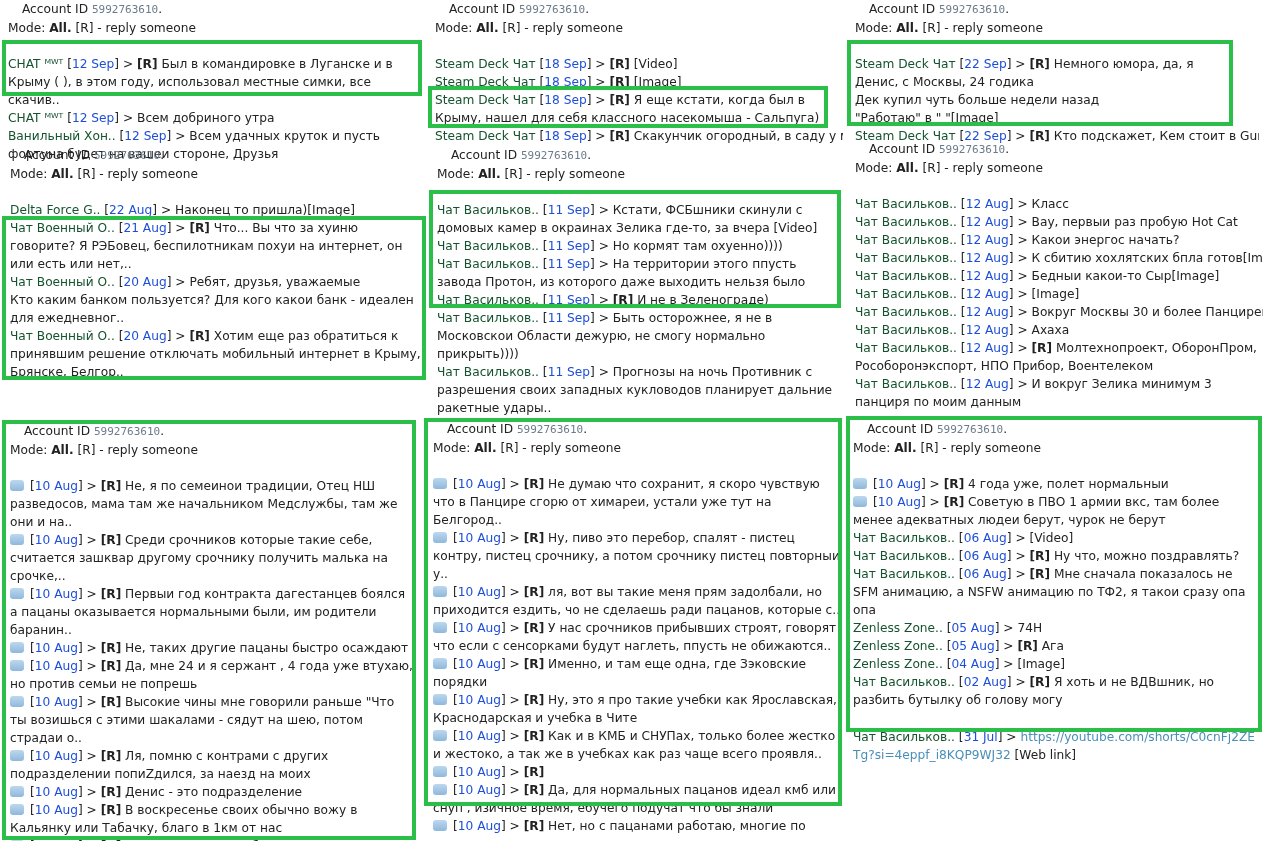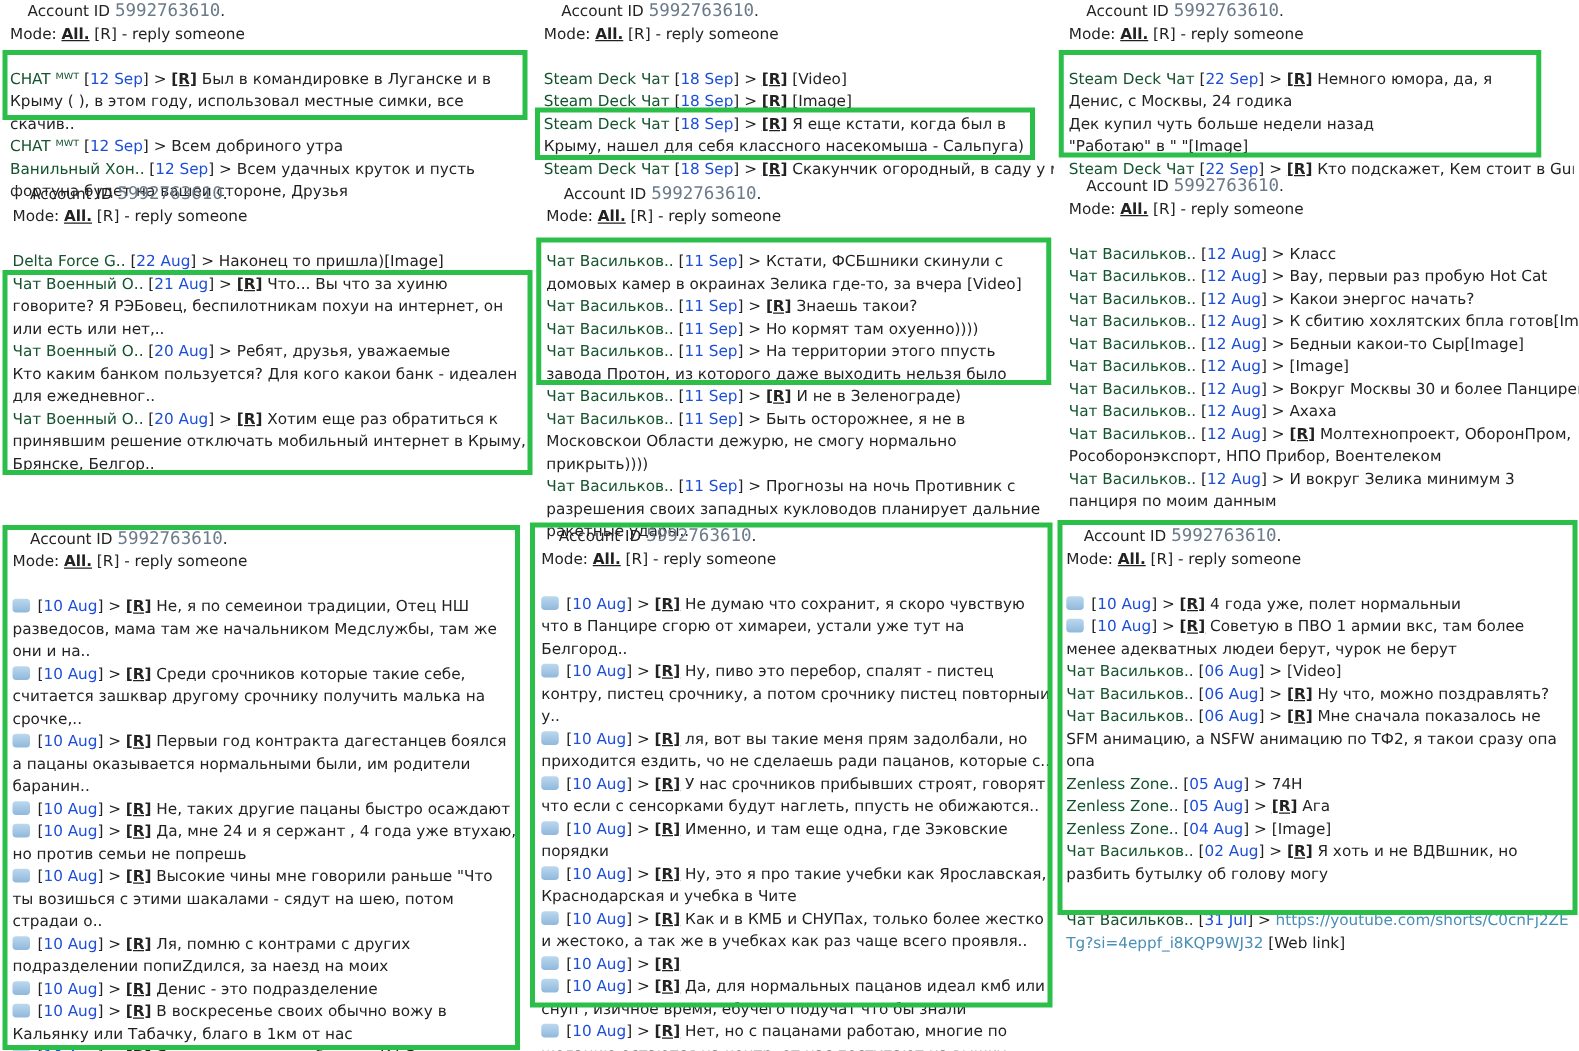--- a/index.html
+++ b/index.html
@@ -4,22 +4,22 @@
 <style>
   html, body { margin:0; padding:0; }
   body {
     width:1263px; height:841px; position:relative; overflow:hidden;
     background:#ffffff; color:#222;
     font-family:"DejaVu Sans", sans-serif; font-size:12.2px; line-height:18px;
   }
   .panel { position:absolute; }
   .line { white-space:nowrap; overflow:hidden; }
   .acct { padding-left:14px; }
-  .acct .id { font-family:"DejaVu Sans Mono", monospace; font-size:14px; color:#6b7b8a;margin-top:28px; }
-  .bold { font-weight:bold;text-decoration:underline; }
+  .acct .id { font-family:"DejaVu Sans Mono", monospace; font-size:11px; color:#6b7b8a;margin-top:28px; }
+  .bold { font-weight:bold; }
   .chat { color:#14532d; }
   .date { color:#1d4ed8; }
   .link { color:#4a8fb8; }
   .msg { white-space:normal; }
   .blank { height:18px; }
   .hl {
     position:absolute; border:4px solid #2bbf4a; box-sizing:border-box; pointer-events:none;
   }
   .avatar {
     display:inline-block; width:14px; height:11px; margin-right:6px; vertical-align:-1px;
@@ -77,21 +77,20 @@
   <div class="msg"><span class="chat">Steam Deck Чат</span> [<span class="date">18 Sep</span>] <span>&gt;</span> <span class="bold">[R]</span> <span>Я еще кстати, когда был в Крыму, нашел для себя классного насекомыша - Сальпуга)</span></div>
   <div class="line"><span class="chat">Steam Deck Чат</span> [<span class="date">18 Sep</span>] <span>&gt;</span> <span class="bold">[R]</span> <span>Скакунчик огородный, в саду у меня</span></div>
 </div>
 <div class="hl" style="left:428px;top:86px;width:400px;height:42px;"></div>
 
 <div class="panel" style="left:437px;top:146px;width:404px;">
   <div class="line acct"><span>Account ID</span> <span class="id">5992763610</span><span>.</span></div>
   <div class="line"><span>Mode:</span> <span class="bold">All.</span> <span>[R] - reply someone</span></div>
   <div class="blank"></div>
   <div class="msg"><span class="chat">Чат Васильков..</span> [<span class="date">11 Sep</span>] <span>&gt;</span> <span>Кстати, ФСБшники скинули с домовых камер в окраинах Зелика где-то, за вчера [Video]</span></div>
-  <div class="msg"><span class="chat">Чат Васильков..</span> [<span class="date">11 Sep</span>] <span>&gt;</span> <span class="bold">[R]</span> <span>Знаешь такои?</span></div>
   <div class="msg"><span class="chat">Чат Васильков..</span> [<span class="date">11 Sep</span>] <span>&gt;</span> <span>Но кормят там охуенно))))</span></div>
   <div class="msg"><span class="chat">Чат Васильков..</span> [<span class="date">11 Sep</span>] <span>&gt;</span> <span>На территории этого ппусть завода Протон, из которого даже выходить нельзя было</span></div>
   <div class="msg"><span class="chat">Чат Васильков..</span> [<span class="date">11 Sep</span>] <span>&gt;</span> <span class="bold">[R]</span> <span>И не в Зеленограде)</span></div>
   <div class="msg"><span class="chat">Чат Васильков..</span> [<span class="date">11 Sep</span>] <span>&gt;</span> <span>Быть осторожнее, я не в Московскои Области дежурю, не смогу нормально прикрыть))))</span></div>
   <div class="msg"><span class="chat">Чат Васильков..</span> [<span class="date">11 Sep</span>] <span>&gt;</span> <span>Прогнозы на ночь Противник с разрешения своих западных кукловодов планирует дальние ракетные удары..</span></div>
 </div>
 <div class="hl" style="left:429px;top:190px;width:412px;height:118px;"></div>
 
 <div class="panel" style="left:433px;top:420px;width:408px;">
   <div class="line acct"><span>Account ID</span> <span class="id">5992763610</span><span>.</span></div>

